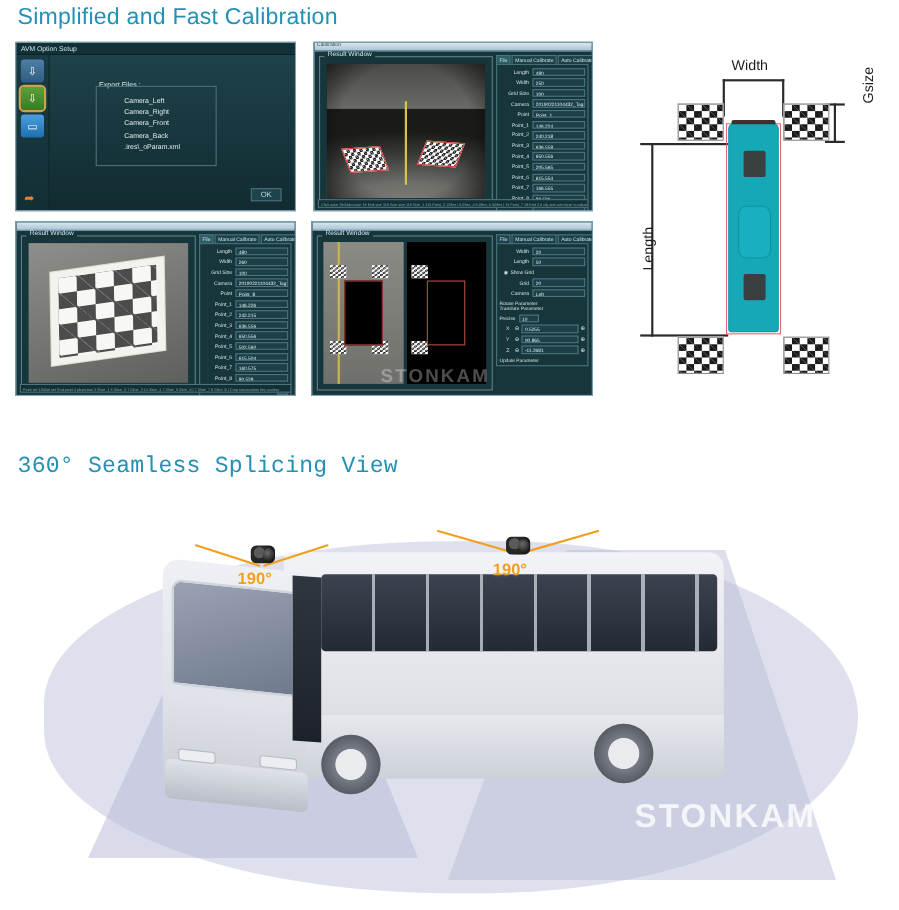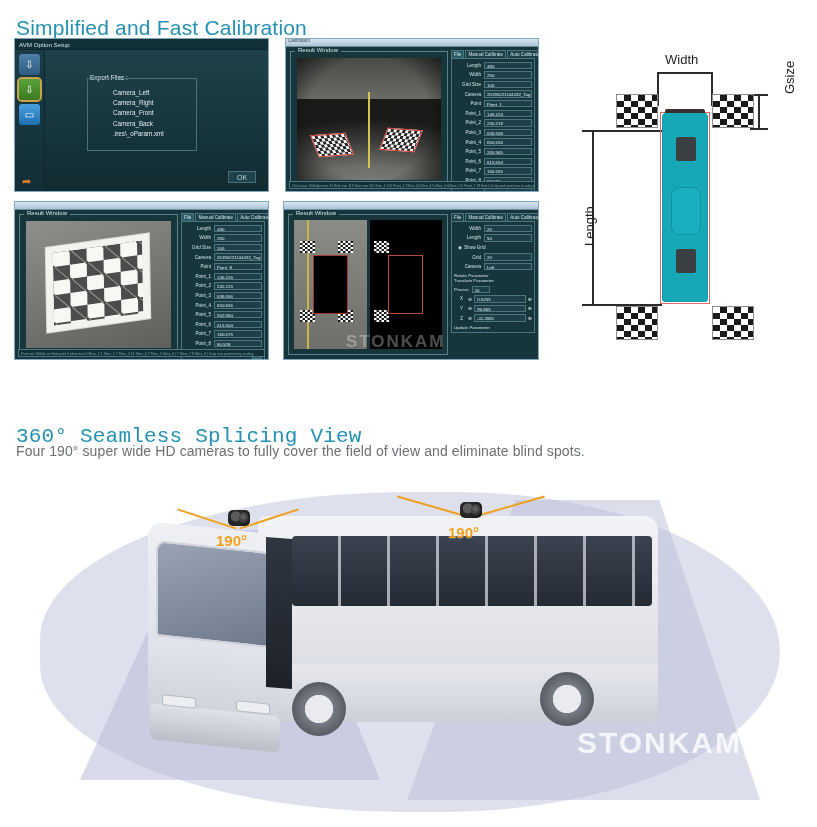--- a/index.html
+++ b/index.html
@@ -10,21 +10,20 @@
     overflow: hidden;
   }
   .page { position: relative; width: 817px; height: 827px; }
 
   
   .h-section {
     color: #2390b4;
     font-size: 21px;
     font-weight: 400;
     letter-spacing: .2px;
-    margin-top: 12px;
   }
   #title-1 { position: absolute; left: 16px; top: 4px; }
   #title-2 { position: absolute; left: 16px; top: 413px; font-family: Liberation Mono, monospace; }
   #subtitle-2 {
     position: absolute; left: 16px; top: 443px;
     color: #6b6f72; font-size: 14px; letter-spacing: .1px;
   }
 
   
   .shot {
@@ -264,21 +263,21 @@
     left: 60px; top: 60px; width: 300px; height: 250px;
     background: #b9bed8; opacity: .55;
     clip-path: polygon(38% 0%, 66% 0%, 100% 100%, 0% 100%);
   }
   #halo-right {
     left: 380px; top: 30px; width: 360px; height: 300px;
     background: #b9bed8; opacity: .5;
     clip-path: polygon(32% 0%, 72% 0%, 100% 100%, 2% 100%);
   }
   
-  #bus { position: absolute; left: 120px; top: 24px; width: 520px; height: 290px; }
+  #bus { position: absolute; left: 120px; top: 10px; width: 520px; height: 290px; }
   .bus-body {
     position: absolute; left: 118px; top: 22px; width: 400px; height: 200px;
     background: linear-gradient(180deg,#f2f3f6 0%,#e3e5ea 55%,#d3d6dd 100%);
     border-radius: 8px 14px 6px 6px;
   }
   .bus-front {
     position: absolute; left: 8px; top: 34px; width: 130px; height: 210px;
     background: linear-gradient(180deg,#eef0f4 0%,#dfe2e8 60%,#c9ccd4 100%);
     border-radius: 16px 6px 8px 8px;
     transform: skewY(6deg);
@@ -649,21 +648,20 @@
     <div class="redframe"></div>
     <div id="dg-vehicle">
       <div class="roof-bar"></div>
       <div class="win win-f"></div>
       <div class="hatch"></div>
       <div class="win win-b"></div>
     </div>
   </div>
 
   <div class="h-section" id="title-2">360° Seamless Splicing View</div>
-  <div id="subtitle-2">Four 190° super wide HD cameras to fully cover the field of view and eliminate blind spots.</div>
 
   <div id="scene">
     <div class="halo" id="halo-main"></div>
     <div class="halo" id="halo-left"></div>
     <div class="halo" id="halo-right"></div>
 
     <div id="bus">
       <div class="bus-body"></div>
       <div class="side-windows"></div>
       <div class="bus-skirt"></div>

